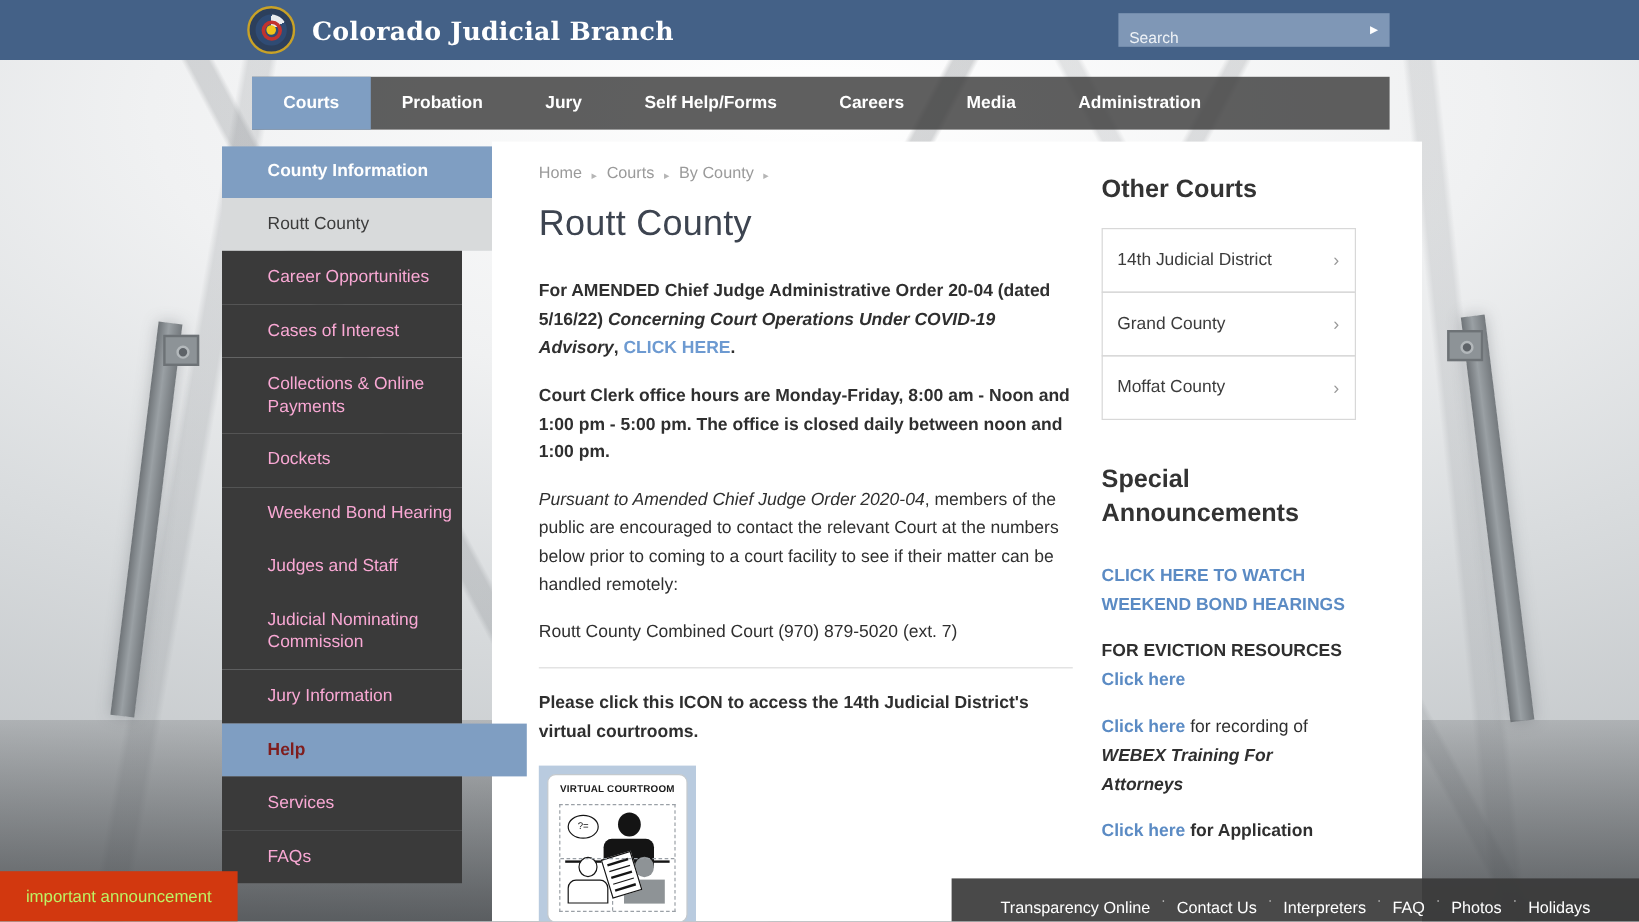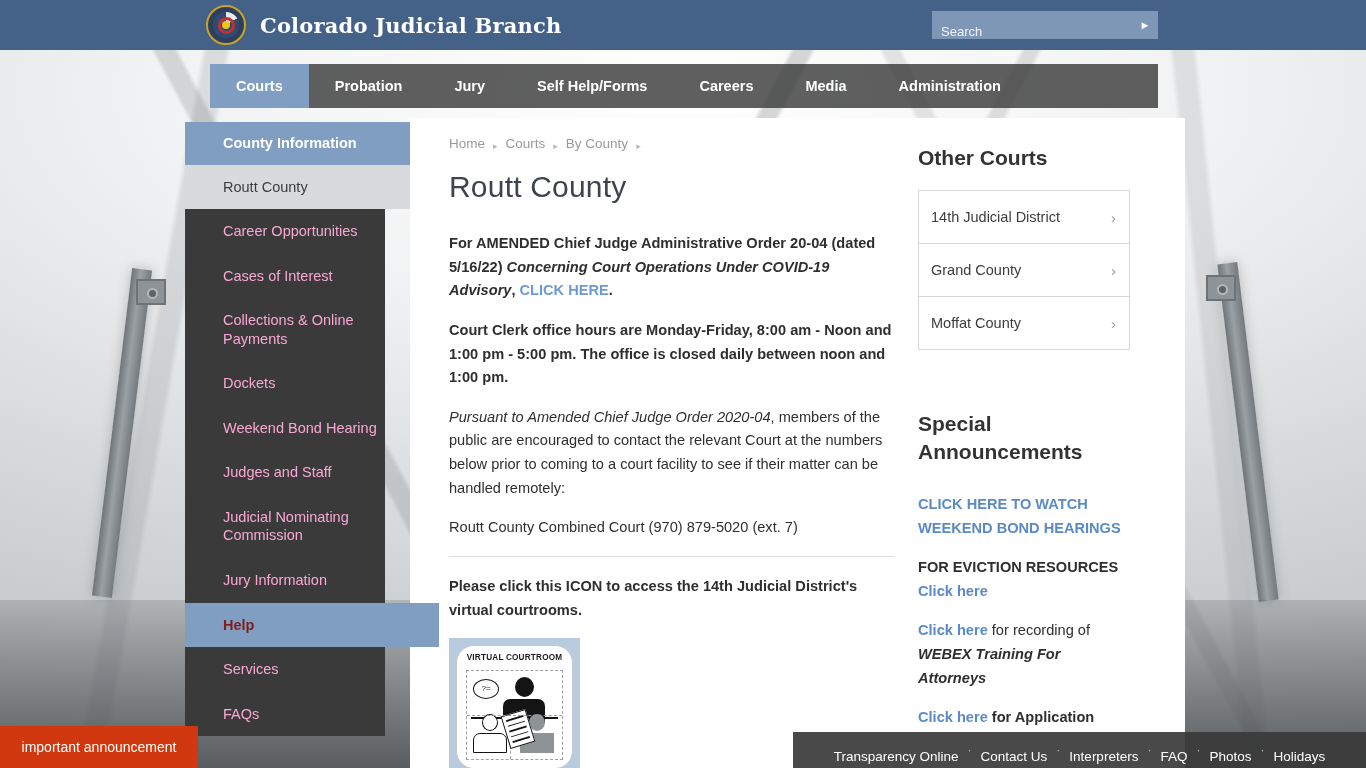--- a/index.html
+++ b/index.html
@@ -164,21 +164,21 @@
   #hr-rule { border: 0; border-top: 1px solid #dddddd; margin: 12px 0 18px 0; }
 
   
   #vc-icon {
     margin-top: 12px; width: 131px; height: 138px;
     background: #b9cbdf; padding: 7px;
     cursor: pointer;
   }
   #vc-inner {
     width: 100%; height: 100%; background: #ffffff;
-    border: 1px solid #c4c9cd; border-radius: 18px;
+    border: 1px solid #c4c9cd; border-radius: 7px;
     padding: 7px 6px; position: relative;
   }
   #vc-label {
     text-align: center; font-size: 8.2px; font-weight: bold;
     letter-spacing: .2px; color: #1b1b1b;
     font-family: "Liberation Sans", sans-serif;
   }
   #vc-grid {
     position: absolute; left: 9px; right: 9px; top: 24px; bottom: 8px;
     border: 1px dashed #9aa0a6;
@@ -228,21 +228,21 @@
     font-size: 21px; font-weight: bold; color: #333333;
     line-height: 1.3; margin-bottom: 20px;
   }
   .court-link {
     border: 1px solid #d8d8d8; height: 54px;
     display: flex; align-items: center; justify-content: space-between;
     padding: 0 13px 0 12px; margin-top: -1px;
     font-size: 14.5px; color: #3c3c3c; cursor: pointer;
   }
   .court-link .chev { color: #999999; font-size: 15px; }
-  #announcements { margin-top: 60px; }
+  #announcements { margin-top: 36px; }
   #ann-body { margin-top: 28px; }
   #ann-body p { font-size: 14.6px; line-height: 1.62; color: #2f2f2f; margin-bottom: 16px; }
   #ann-body .lnk { color: #5b8bc4; font-weight: bold; cursor: pointer; }
   #ann-body .cap { font-weight: bold; color: #2f2f2f; }
   #ann-body .it-b { font-style: italic; font-weight: bold; }
 
   
   #footer-bar {
     position: absolute; left: 793px; right: 0; bottom: 0; height: 36px;
     background: rgba(58,58,58,.92);
@@ -250,21 +250,21 @@
     gap: 9px; z-index: 40;
   }
   #footer-bar a {
     color: #ffffff; font-size: 13.5px; text-decoration: none; cursor: pointer; margin-top: 13px;
   }
   #footer-bar .fsep { color: #bdbdbd; font-size: 12px; }
   #announce-banner {
     position: absolute; left: 0; bottom: 0; width: 198px; height: 42px;
     background: #d2380f;
     display: flex; align-items: center; justify-content: center;
-    color: #ffffff; font-size: 14px; cursor: pointer; z-index: 40;
+    color: #bef264; font-size: 14px; cursor: pointer; z-index: 40;
   }
 </style>
 </head>
 <body>
 
 <div id="bg-photo"></div>
 <div class="beam" id="beam-left"></div>
 <div class="beam" id="beam-right"></div>
 <div class="beam-cap" id="cap-left">
     <span class="cap-dot"></span>

